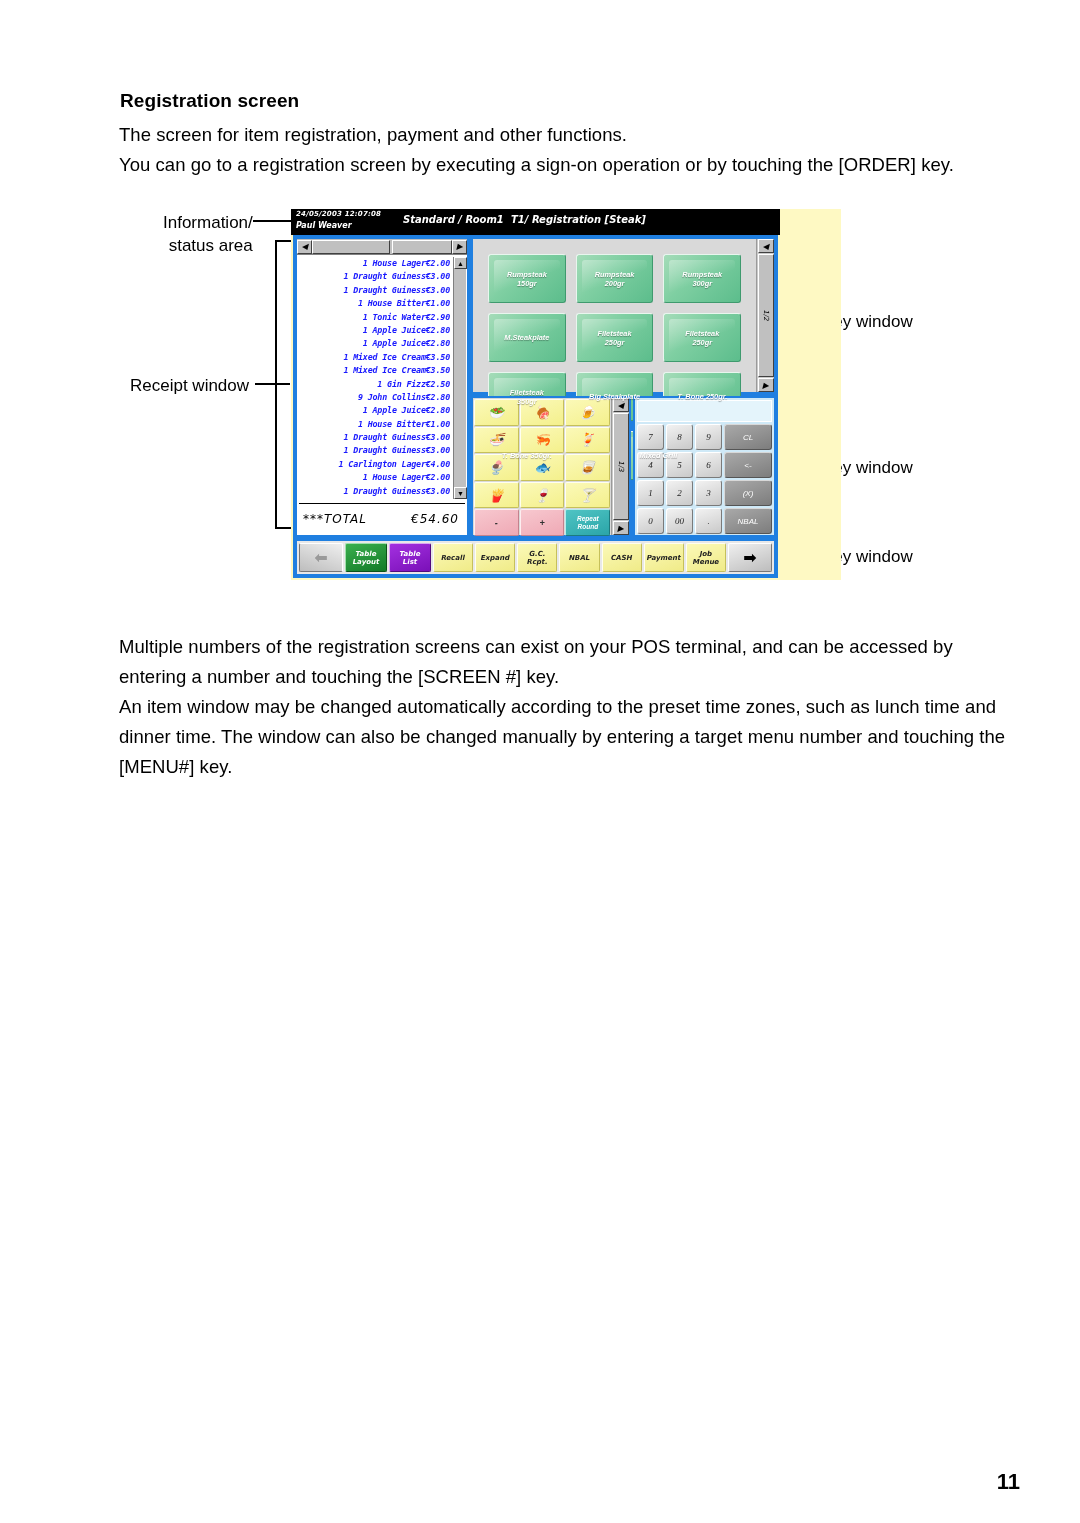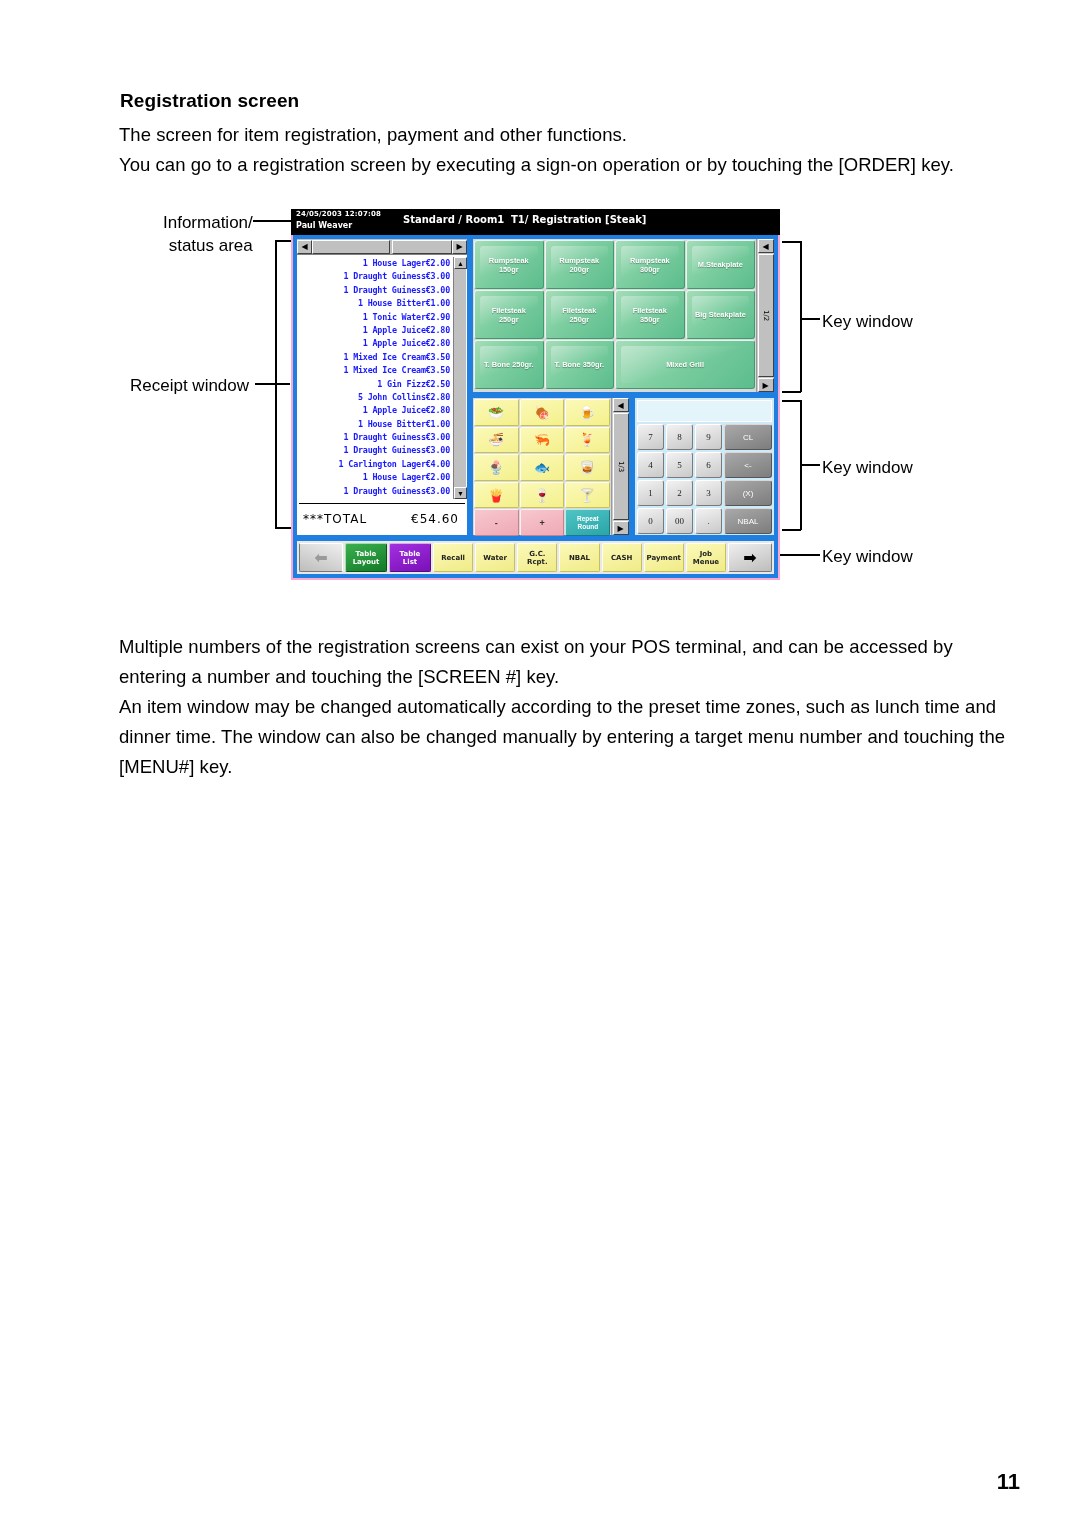--- a/index.html
+++ b/index.html
@@ -56,24 +56,25 @@
   .ann-kw2    { left: 822px; top: 456px; }
   .ann-kw3    { left: 822px; top: 545px; }
 
   .lead { position: absolute; background: #000; }
 
   
   #pos {
     position: absolute;
     left: 291px;
     top: 209px;
-    width: 489px;
+    width: 550px;
     height: 371px;
-    background: #f9a8d4;
-    box-sizing: border-box;
+    background: #fef9c3;
+    box-sizing: border-box;
+    font-style: italic;
   }
   
   .status-bar {
     position: absolute;
     left: 0; top: 0;
     width: 489px; height: 26px;
     background: #000;
     color: #fff;
   }
   .st-datetime {
@@ -202,24 +203,24 @@
     left: 178px; top: 2px;
     width: 305px; height: 157px;
     background: #d9d9d9;
     border: 2px solid #1f7fe0;
     box-sizing: border-box;
     display: flex;
   }
   .kw1-grid {
     width: 285px;
     display: grid;
-    grid-template-columns: repeat(4, 1fr);
+    grid-template-columns: repeat(3, 1fr);
     grid-auto-rows: 49px;
-    gap: 1px;
-    padding: 1px;
+    gap: 10px;
+    padding: 15px;
     box-sizing: border-box;
   }
   .gkey {
     background: linear-gradient(135deg, #a5dcb9 0%, #7fcfa2 40%, #5cbd8c 100%);
     border: 1px solid #e8f6ee;
     border-right-color: #3f9a6e;
     border-bottom-color: #3f9a6e;
     border-radius: 3px;
     box-sizing: border-box;
     display: flex; align-items: center; justify-content: center;
@@ -533,21 +534,21 @@
           </div>
           <div class="rline">
             <span class="qty-name">1 Mixed Ice Cream</span>
             <span>€3.50</span>
           </div>
           <div class="rline">
             <span class="qty-name">1 Gin Fizz</span>
             <span>€2.50</span>
           </div>
           <div class="rline">
-            <span class="qty-name">5 John Collins</span>
+            <span class="qty-name">9 John Collins</span>
             <span>€2.80</span>
           </div>
           <div class="rline">
             <span class="qty-name">1 Apple Juice</span>
             <span>€2.80</span>
           </div>
           <div class="rline">
             <span class="qty-name">1 House Bitter</span>
             <span>€1.00</span>
           </div>
@@ -683,21 +684,21 @@
     </div>
 
     <div class="fnbar">
       <div class="fkey nav back" style="transform:scaleX(-1);">
         <span>➡</span>
       </div>
       <div id="fn-keys" style="display:flex;flex:1;gap:2px;">
           <div class="fkey green">Table<br>Layout</div>
           <div class="fkey purple">Table<br>List</div>
           <div class="fkey yellow">Recall</div>
-          <div class="fkey yellow">Water</div>
+          <div class="fkey yellow">Expand</div>
           <div class="fkey yellow">G.C.<br>Rcpt.</div>
           <div class="fkey yellow">NBAL</div>
           <div class="fkey yellow">CASH</div>
           <div class="fkey yellow">Payment</div>
           <div class="fkey yellow">Job<br>Menue</div>
         </div>
       <div class="fkey nav">
         <span>➡</span>
       </div>
     </div>

